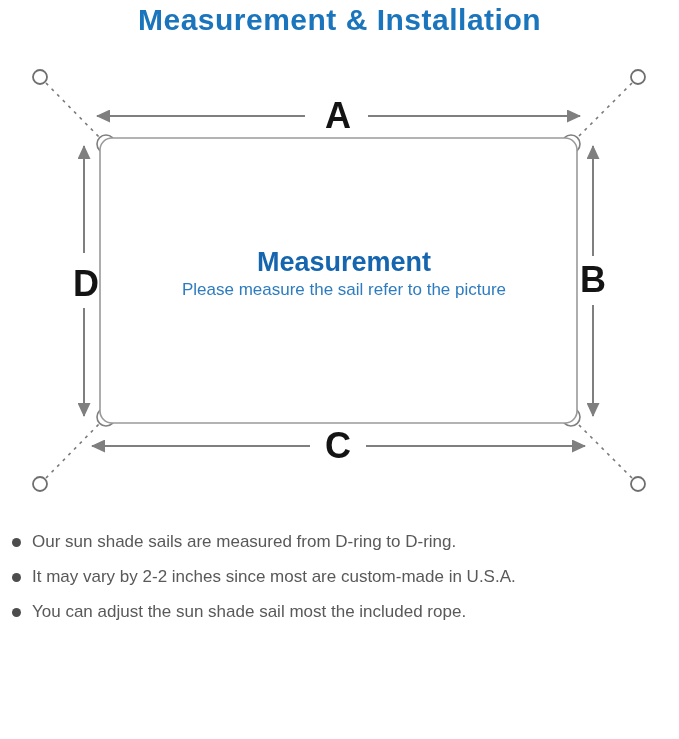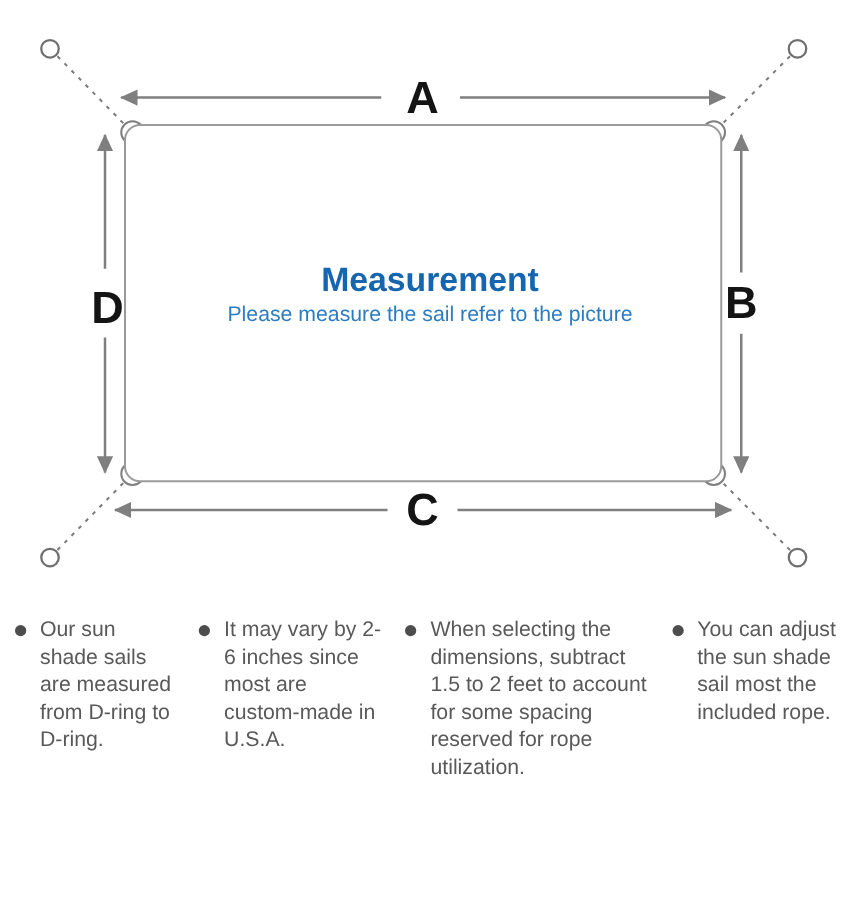--- a/index.html
+++ b/index.html
@@ -49,21 +49,21 @@
   }
   .center-subtitle {
     font-family: "Liberation Sans", sans-serif;
     font-size: 17px;
     fill: #2e7cc0;
   }
   .notes {
     margin-top: 21px;
     padding: 0 8px 0 8px;
     display: flex;
-    flex-direction: row;
+    flex-direction: column;
     gap: 13px;
   }
   .note-item {
     display: flex;
     align-items: flex-start;
   }
   .note-dot {
     flex: 0 0 auto;
     width: 9px;
     height: 9px;
@@ -76,20 +76,21 @@
     line-height: 22px;
     color: #595959;
     max-width: 645px;
   }
 </style>
 </head>
 <body>
 
 <div class="page">
 
+  <h1 class="page-title">Measurement &amp; Installation</h1>
 
   <svg class="diagram" width="679" height="455" viewBox="0 0 679 455" xmlns="http://www.w3.org/2000/svg">
     <defs>
       <marker id="ah" markerUnits="userSpaceOnUse" markerWidth="15" markerHeight="13" refX="13" refY="6.5" orient="auto">
         <path d="M0,0 L14,6.5 L0,13 Z" fill="#7f7f7f"></path>
       </marker>
     </defs>
 
     <line class="tie-line" x1="46" y1="28" x2="102" y2="85"></line>
     <line class="tie-line" x1="632" y1="28" x2="575" y2="85"></line>
@@ -128,25 +129,21 @@
     <text class="center-subtitle" x="344" y="240" text-anchor="middle" fill="#2e7cc0">Please measure the sail refer to the picture</text>
   </svg>
 
   <div class="notes">
     <div class="note-item">
       <span class="note-dot"></span>
       <span class="note-text">Our sun shade sails are measured from D-ring to D-ring.</span>
     </div>
     <div class="note-item">
       <span class="note-dot"></span>
-      <span class="note-text">It may vary by 2-6 inches since most are custom-made in U.S.A.</span>
-    </div>
-    <div class="note-item">
-      <span class="note-dot"></span>
-      <span class="note-text">When selecting the dimensions, subtract 1.5 to 2 feet to account for some spacing reserved for rope utilization.</span>
+      <span class="note-text">It may vary by 2-2 inches since most are custom-made in U.S.A.</span>
     </div>
     <div class="note-item">
       <span class="note-dot"></span>
       <span class="note-text">You can adjust the sun shade sail most the included rope.</span>
     </div>
   </div>
 
 </div>
 
 </body></html>

